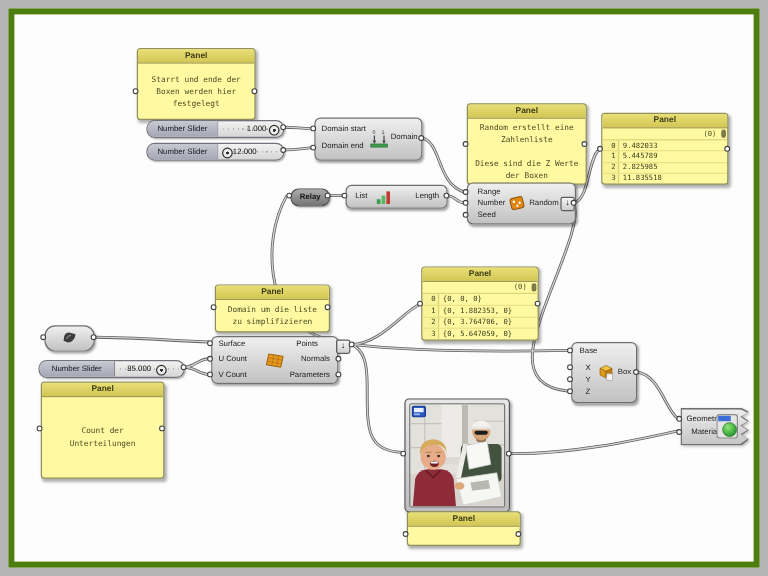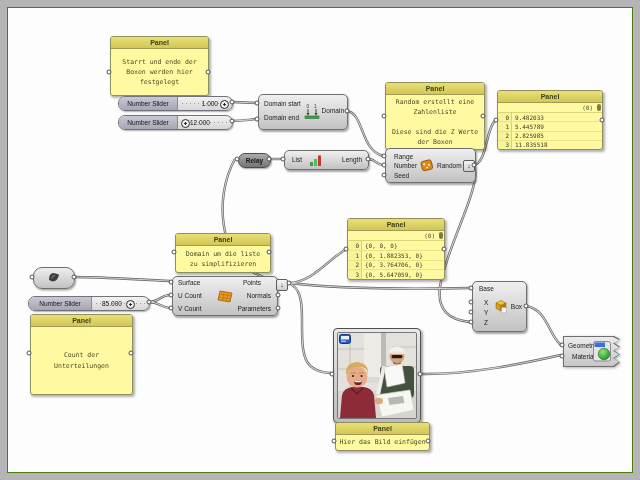--- a/index.html
+++ b/index.html
@@ -1,17 +1,17 @@
 <!DOCTYPE html>
 <html><head>
 <meta charset="utf-8">
 <style>
   html,body{margin:0;padding:0}
   #app{position:relative;width:640px;height:480px;background:#b5b5b5;font-family:"Liberation Sans",sans-serif;overflow:hidden}
-  #canvas{position:absolute;left:7px;top:7px;right:7px;bottom:7px;background:#fdfdfd;border:1px solid #4d7c0f;overflow:hidden}
+  #canvas{position:absolute;left:7px;top:7px;right:7px;bottom:7px;background:#fdfdfd;border:5px solid #4d7c0f;overflow:hidden}
   #world{position:absolute;left:-8px;top:-8px;width:640px;height:480px}
   svg.layer{position:absolute;left:0;top:0;z-index:1}
   svg.gripslayer{z-index:4;pointer-events:none}
   .wo{fill:none;stroke:#5f5f5f;stroke-width:2.4}
   .wi{fill:none;stroke:#d2d2d2;stroke-width:1.1}
   .grip{fill:#fff;stroke:#414141;stroke-width:0.9}
   .comp{position:absolute;background:linear-gradient(180deg,#efefef,#c2c2c2);border:1px solid #6f6f6f;border-radius:5px;box-shadow:1px 1.5px 2px rgba(0,0,0,.35);z-index:2}
   .lbl{position:absolute;font-size:6.5px;color:#1b1b1b;white-space:nowrap;line-height:1;z-index:3}
   .icon{position:absolute;z-index:3}
   .panel{position:absolute;background:#fff9a1;border:1px solid #90905e;border-radius:3px;box-shadow:1.5px 2px 2.5px rgba(0,0,0,.3);z-index:2;display:flex;flex-direction:column;overflow:hidden}
@@ -324,21 +324,20 @@
     </div>
     <svg class="icon" style="left:5px;top:5px" width="12" height="10">
       <rect x="0.5" y="0.5" width="11" height="9" rx="2" fill="#2b59c3" stroke="#16388a"></rect>
       <rect x="2" y="2" width="8" height="3.5" fill="#e8f0ff"></rect>
       <rect x="2" y="6.5" width="5" height="1.5" fill="#9db8ee"></rect>
     </svg>
   </div>
 
   <div class="panel" style="left:335px;top:422px;width:93px;height:27px">
     <div class="phead">Panel</div>
-    <div class="pbody">Hier das Bild einfügen</div>
   </div>
 
   <svg class="layer gripslayer" width="640" height="480">
     <g>
       <circle class="grip" cx="232" cy="102" r="2"></circle>
             <circle class="grip" cx="232" cy="121" r="2"></circle>
             <circle class="grip" cx="149" cy="302" r="2"></circle>
       <circle class="grip" cx="257" cy="103" r="2"></circle>
             <circle class="grip" cx="257" cy="119" r="2"></circle>
             <circle class="grip" cx="347" cy="111" r="2"></circle>

